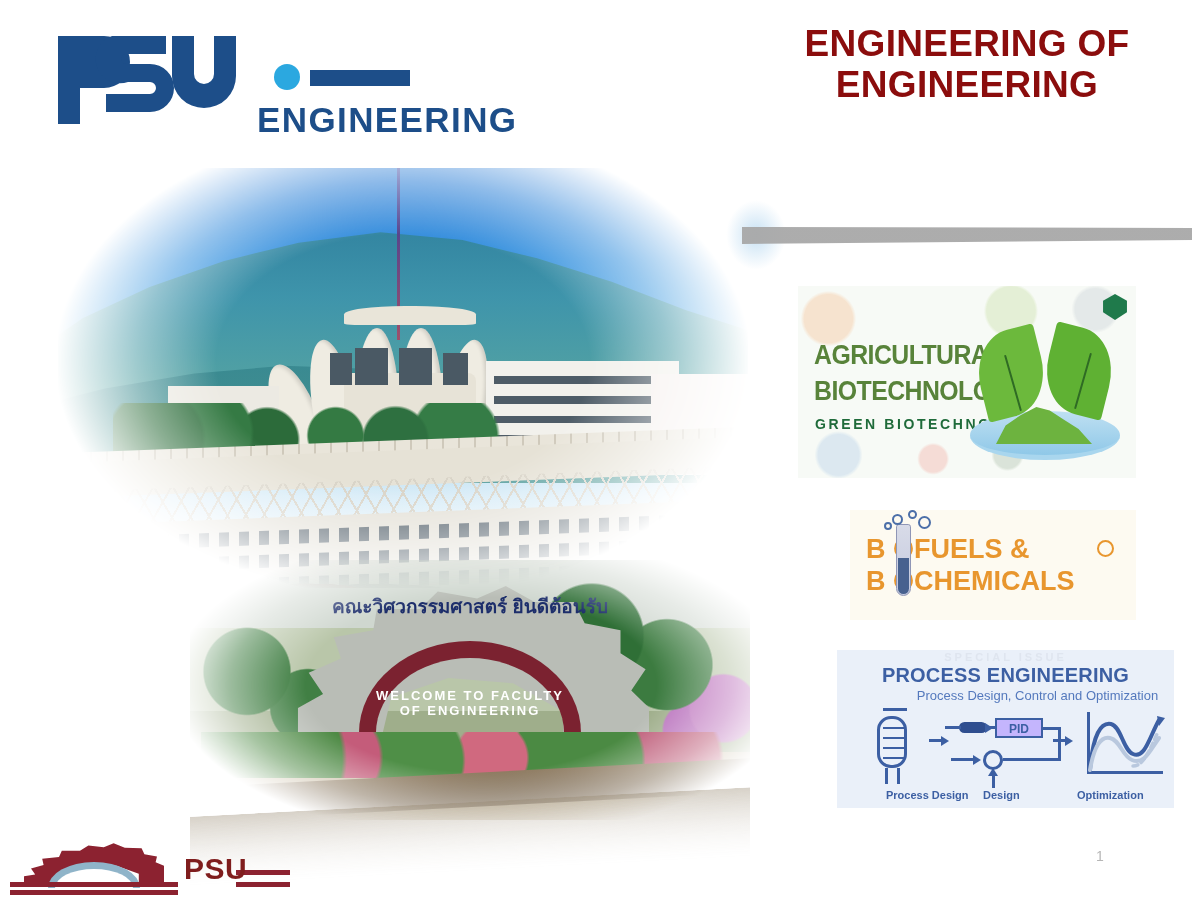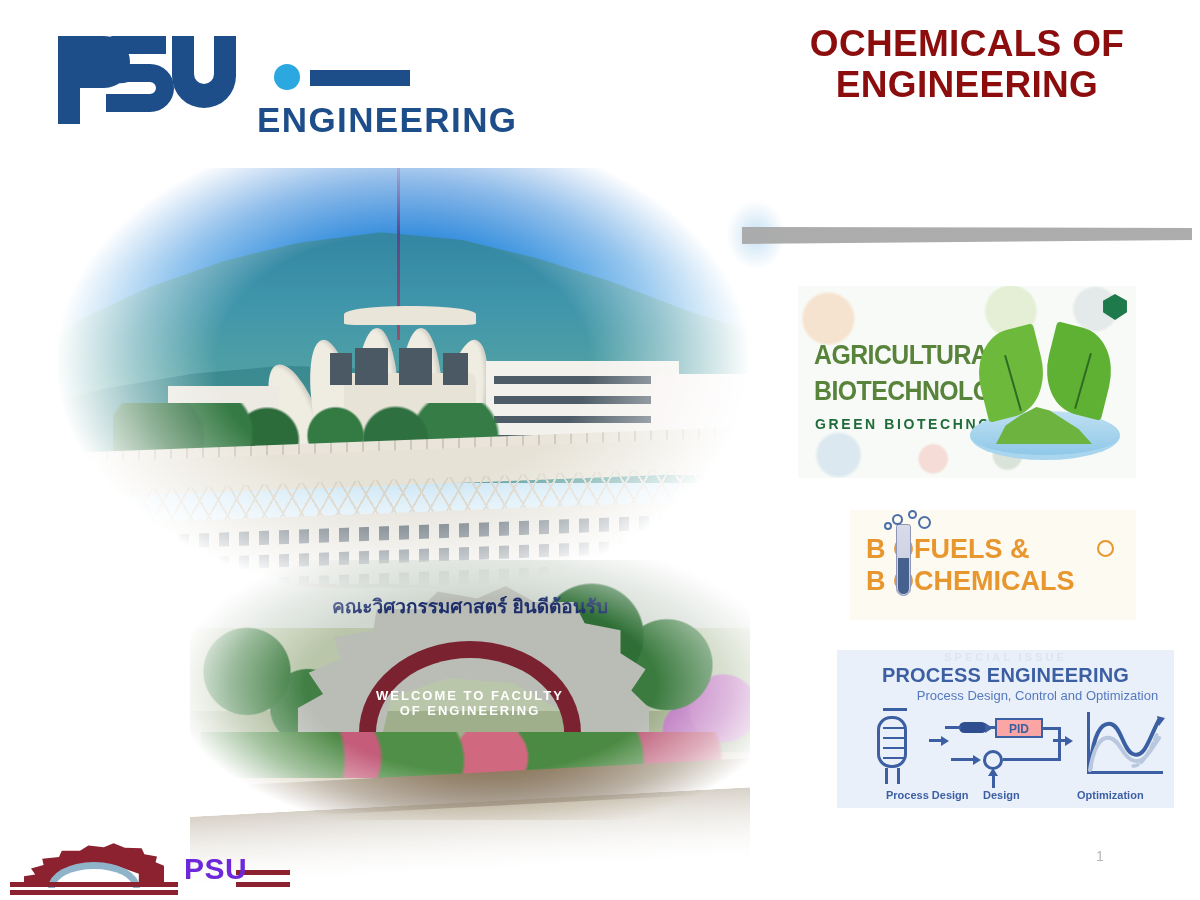--- a/index.html
+++ b/index.html
@@ -168,38 +168,38 @@
   .proc-special{position:absolute;left:0;top:1px;width:100%;text-align:center;font-size:11px;
      letter-spacing:3px;font-weight:bold;color:#dfe5ef;}
   .proc-h{position:absolute;left:0;top:14px;width:100%;text-align:center;font-size:20px;font-weight:bold;color:#3C5FA3;letter-spacing:.2px;}
   .proc-s{position:absolute;left:0;top:38px;width:100%;text-align:center;font-size:13px;color:#5479bd;padding-left:32px;}
   .proc-l{position:absolute;bottom:7px;font-size:11px;font-weight:bold;color:#3C5FA3;}
   .pl1{left:14px;padding-left:35px;} .pl2{left:146px;} .pl3{left:240px;}
   .vessel{position:absolute;left:40px;top:66px;width:30px;height:52px;border:3px solid #3C5FA3;border-radius:14px;box-sizing:border-box;}
   .vessel i{position:absolute;left:3px;width:22px;height:2px;background:#3C5FA3;}
   .vleg{position:absolute;top:118px;width:3px;height:16px;background:#3C5FA3;}
   .vtop{position:absolute;left:46px;top:58px;width:24px;height:3px;background:#3C5FA3;}
-  .pid{position:absolute;left:158px;top:68px;width:48px;height:20px;border:2px solid #3C5FA3;background:#fca5a5;
+  .pid{position:absolute;left:158px;top:68px;width:48px;height:20px;border:2px solid #3C5FA3;background:#c4b5fd;
      font-size:12px;font-weight:bold;color:#3C5FA3;text-align:center;line-height:18px;box-sizing:border-box;}
   .pill{position:absolute;left:122px;top:72px;width:28px;height:11px;border-radius:6px;background:#2F4E8F;}
   .circ{position:absolute;left:146px;top:100px;width:20px;height:20px;border:3px solid #3C5FA3;border-radius:50%;box-sizing:border-box;}
   .ln{position:absolute;background:#3C5FA3;}
   .arw{position:absolute;width:0;height:0;border-left:8px solid #3C5FA3;border-top:5px solid transparent;border-bottom:5px solid transparent;}
   .arw-up{position:absolute;width:0;height:0;border-bottom:8px solid #3C5FA3;border-left:5px solid transparent;border-right:5px solid transparent;}
   .axis-v{position:absolute;left:250px;top:62px;width:3px;height:62px;background:#3C5FA3;}
   .axis-h{position:absolute;left:250px;top:121px;width:76px;height:3px;background:#3C5FA3;}
 
   
   .footer-logo{position:absolute;left:10px;top:838px;width:280px;height:62px;}
   .f-gear{position:absolute;left:14px;top:4px;width:140px;height:44px;background:#8C2230;
      clip-path:polygon(0 100%,0 78%,8% 74%,5% 60%,14% 52%,13% 38%,25% 34%,27% 20%,40% 20%,46% 8%,57% 12%,64% 3%,72% 13%,84% 14%,86% 28%,95% 33%,94% 46%,100% 54%,100% 100%,82% 100%,82% 72%,66% 54%,46% 52%,28% 62%,22% 100%);}
   .f-arc{position:absolute;left:38px;top:24px;width:92px;height:26px;border:7px solid #8FB4C9;border-bottom:none;
      border-radius:50% 50% 0 0/100% 100% 0 0;box-sizing:border-box;}
   .f-bar{position:absolute;background:#8C2230;}
-  .f-psu{position:absolute;left:174px;top:16px;font-size:30px;font-weight:bold;color:#6d28d9;letter-spacing:.5px;line-height:1;}
+  .f-psu{position:absolute;left:174px;top:16px;font-size:30px;font-weight:bold;color:#7f1d1d;letter-spacing:.5px;line-height:1;}
   .page-num{position:absolute;left:1096px;top:848px;font-size:14px;color:#b6b6b6;}
 </style>
 </head>
 <body>
 
 <div class="slide">
 
   <div class="logo-block">
     <svg class="logo-mark" viewBox="0 0 190 108">
       <g fill="#1D4E89">
@@ -207,21 +207,21 @@
         <path d="M60 8 h54 v18 H74 a5 5 0 0 0 0 10 h24 a24 24 0 0 1 0 48 H54 V66 h44 a6 6 0 0 0 0-12 H76 A20 20 0 0 1 60 8 Z"></path>
         <path d="M120 8 h22 v38 a10 10 0 0 0 20 0 V8 h22 v40 a32 32 0 0 1 -64 0 Z"></path>
       </g>
     </svg>
     <div class="logo-dot"></div>
     <div class="logo-dash"></div>
     <div class="logo-word">ENGINEERING</div>
   </div>
 
   <div class="title-wrap">
-    <div class="t-line">OCHEMICALS OF</div>
+    <div class="t-line">ENGINEERING OF</div>
     <div class="t-line">ENGINEERING</div>
   </div>
   <div class="title-rule-glow"></div>
   <div class="title-rule"></div>
 
   <div class="photo-campus">
     <div class="sky"></div>
     <div class="mtn"></div>
     <div class="mtn2"></div>
     <div class="antenna"></div>

